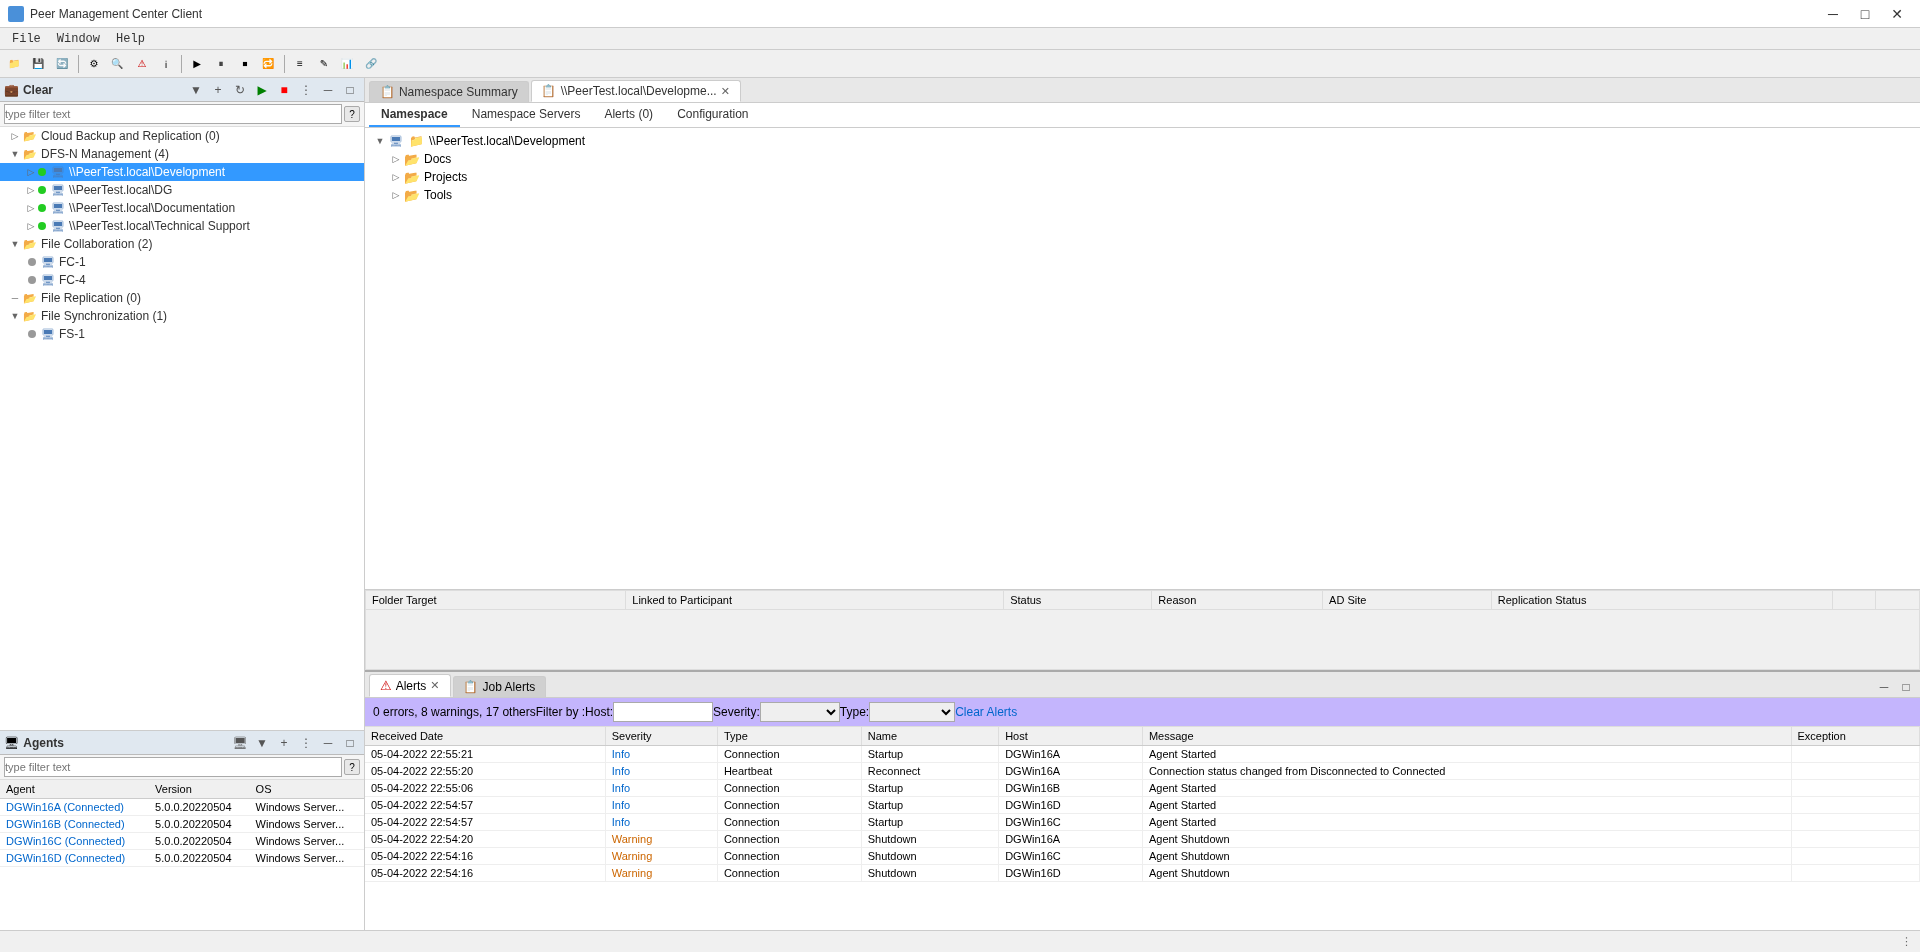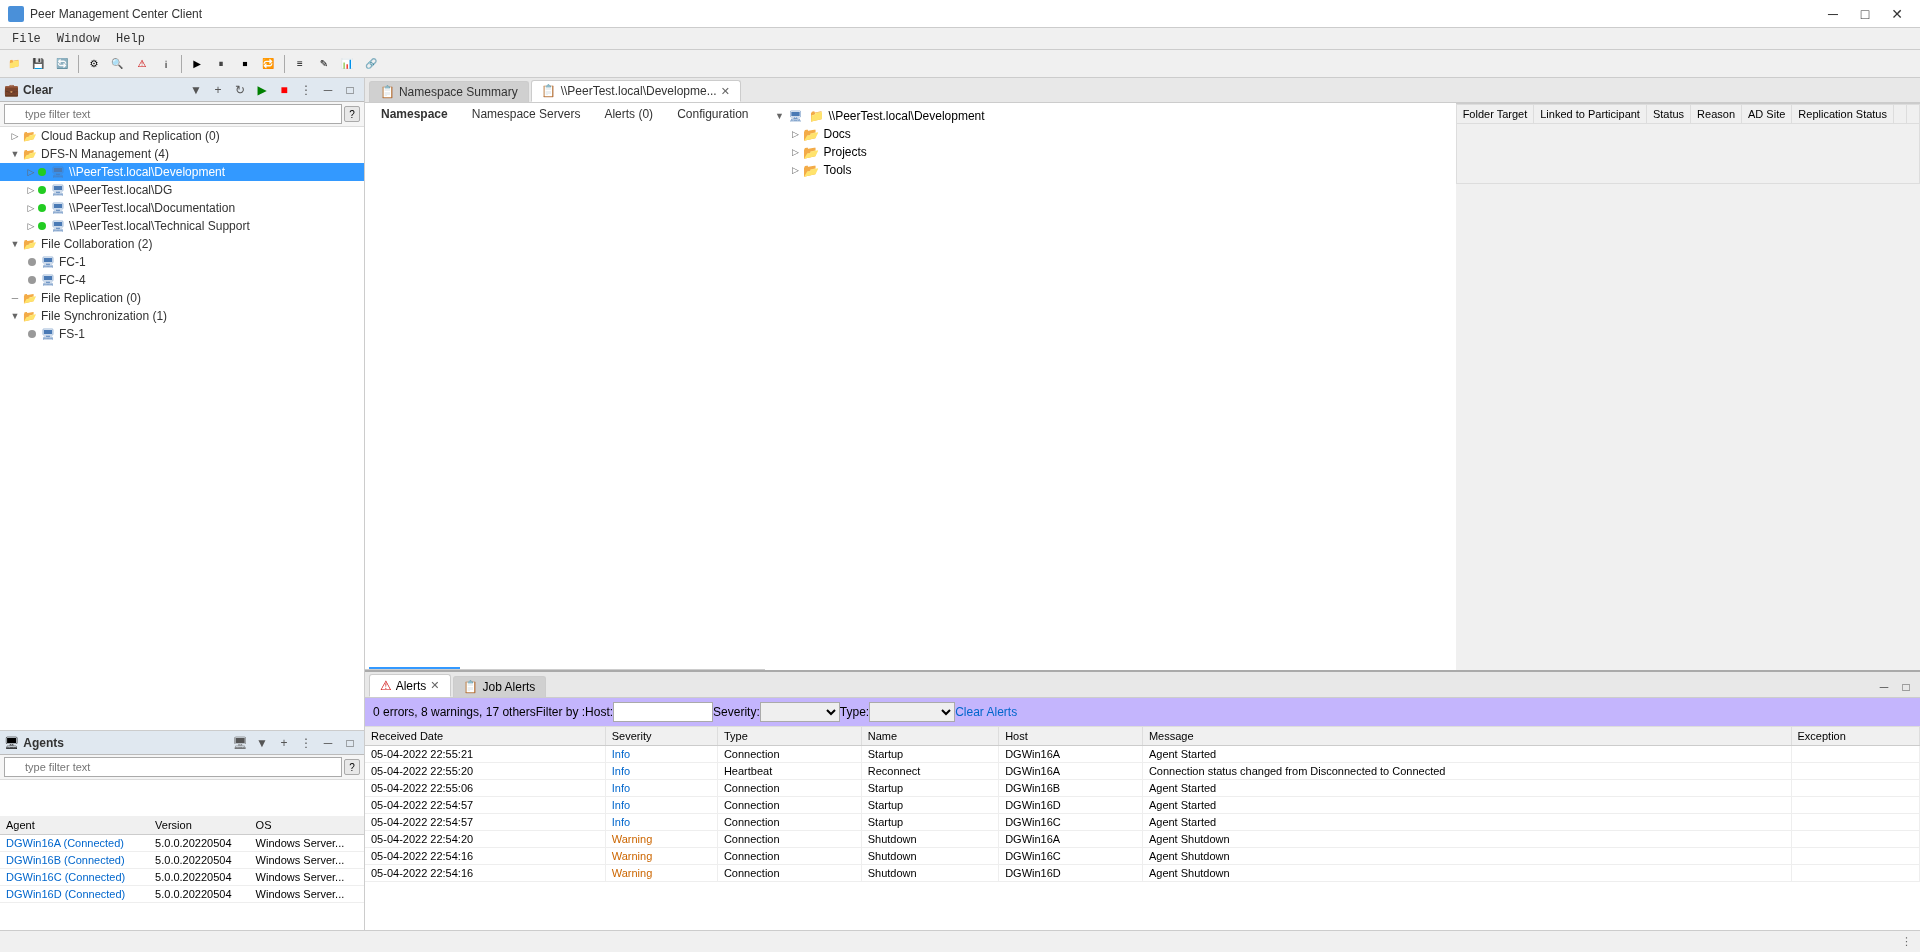--- a/index.html
+++ b/index.html
@@ -27,21 +27,21 @@
     
     .left-panel { width: 365px; display: flex; flex-direction: column; border-right: 1px solid #ccc; }
 
     
     .panel-section { display: flex; flex-direction: column; flex: 1; overflow: hidden; }
     .panel-section.agents { flex: 0 0 auto; height: 200px; border-top: 1px solid #ccc; }
     .section-header { background: #e0e8f0; border-bottom: 1px solid #bbb; height: 24px; display: flex; align-items: center; padding: 0 4px; gap: 4px; }
     .section-title { font-weight: bold; font-size: 12px; color: #333; }
     .section-icons { display: flex; gap: 2px; margin-left: auto; }
     .filter-bar { display: flex; align-items: center; padding: 2px 4px; gap: 2px; background: #f5f5f5; border-bottom: 1px solid #ddd; }
-    .filter-input { flex: 1; height: 20px; border: 1px solid #aaa; padding: 0 20px; font-size: 11px; color: #999; background: white; }
+    .filter-input { flex: 1; height: 20px; border: 1px solid #aaa; padding: 0 0; font-size: 11px; color: #999; background: white; }
     .filter-help { width: 16px; height: 16px; border: 1px solid #aaa; background: #e8e8e8; font-size: 10px; display: flex; align-items: center; justify-content: center; cursor: pointer; border-radius: 2px; }
 
     
     .tree-view { flex: 1; overflow-y: auto; overflow-x: auto; background: white; }
     .tree-item { display: flex; align-items: center; padding: 1px 4px; cursor: pointer; white-space: nowrap; }
     .tree-item.selected { background: #3399ff; color: white; }
     .tree-item.selected .tree-label { color: white; }
     .tree-indent { display: inline-block; }
     .tree-expand { width: 14px; height: 14px; display: inline-flex; align-items: center; justify-content: center; cursor: pointer; color: #666; font-size: 9px; }
     .tree-icon { width: 16px; height: 16px; margin-right: 3px; display: inline-flex; align-items: center; justify-content: center; font-size: 11px; }
@@ -92,21 +92,21 @@
     
     .alerts-table-wrap { flex: 1; overflow: auto; }
     .alerts-table { width: 100%; border-collapse: collapse; }
     .alerts-table th { background: #f0f0f0; border-bottom: 1px solid #ccc; border-right: 1px solid #ddd; padding: 3px 6px; font-size: 11px; font-weight: normal; text-align: left; white-space: nowrap; position: sticky; top: 0; }
     .alerts-table td { border-bottom: 1px solid #eee; border-right: 1px solid #eee; padding: 2px 6px; font-size: 11px; white-space: nowrap; margin-left: 8px; }
     .sev-info { color: #0066cc; }
     .sev-warning { color: #cc6600; }
 
     
     .agents-table-wrap { flex: 1; overflow: auto; background: white; }
-    .agents-table { width: 100%; border-collapse: collapse; margin-top: 36px; }
+    .agents-table { width: 100%; border-collapse: collapse; }
     .agents-table th { background: #f0f0f0; border-bottom: 1px solid #ccc; padding: 3px 6px; font-size: 11px; font-weight: normal; text-align: left; }
     .agents-table td { border-bottom: 1px solid #eee; padding: 2px 6px; font-size: 11px; }
 
     
     ::-webkit-scrollbar { width: 12px; height: 12px; }
     ::-webkit-scrollbar-track { background: #f0f0f0; }
     ::-webkit-scrollbar-thumb { background: #c0c0c0; border: 2px solid #f0f0f0; }
 
     .bold { font-weight: bold; }
     .icon-btn { width: 20px; height: 20px; display: inline-flex; align-items: center; justify-content: center; cursor: pointer; color: #555; font-size: 12px; }
@@ -329,21 +329,21 @@
         <span>📋</span>
         <span>Namespace Summary</span>
       </div>
       <div class="tab active">
         <span>📋</span>
         <span>\\PeerTest.local\Developme...</span>
         <span class="tab-close">✕</span>
       </div>
     </div>
 
-    <div style="flex:1; display:flex; flex-direction:row; overflow:hidden;">
+    <div style="flex:1; display:flex; flex-direction:column; overflow:hidden;">
 
       <div class="content-tabs">
         <div class="content-tab active">Namespace</div>
         <div class="content-tab">Namespace Servers</div>
         <div class="content-tab">Alerts (0)</div>
         <div class="content-tab">Configuration</div>
       </div>
 
       <div class="ns-tree-area">
 

